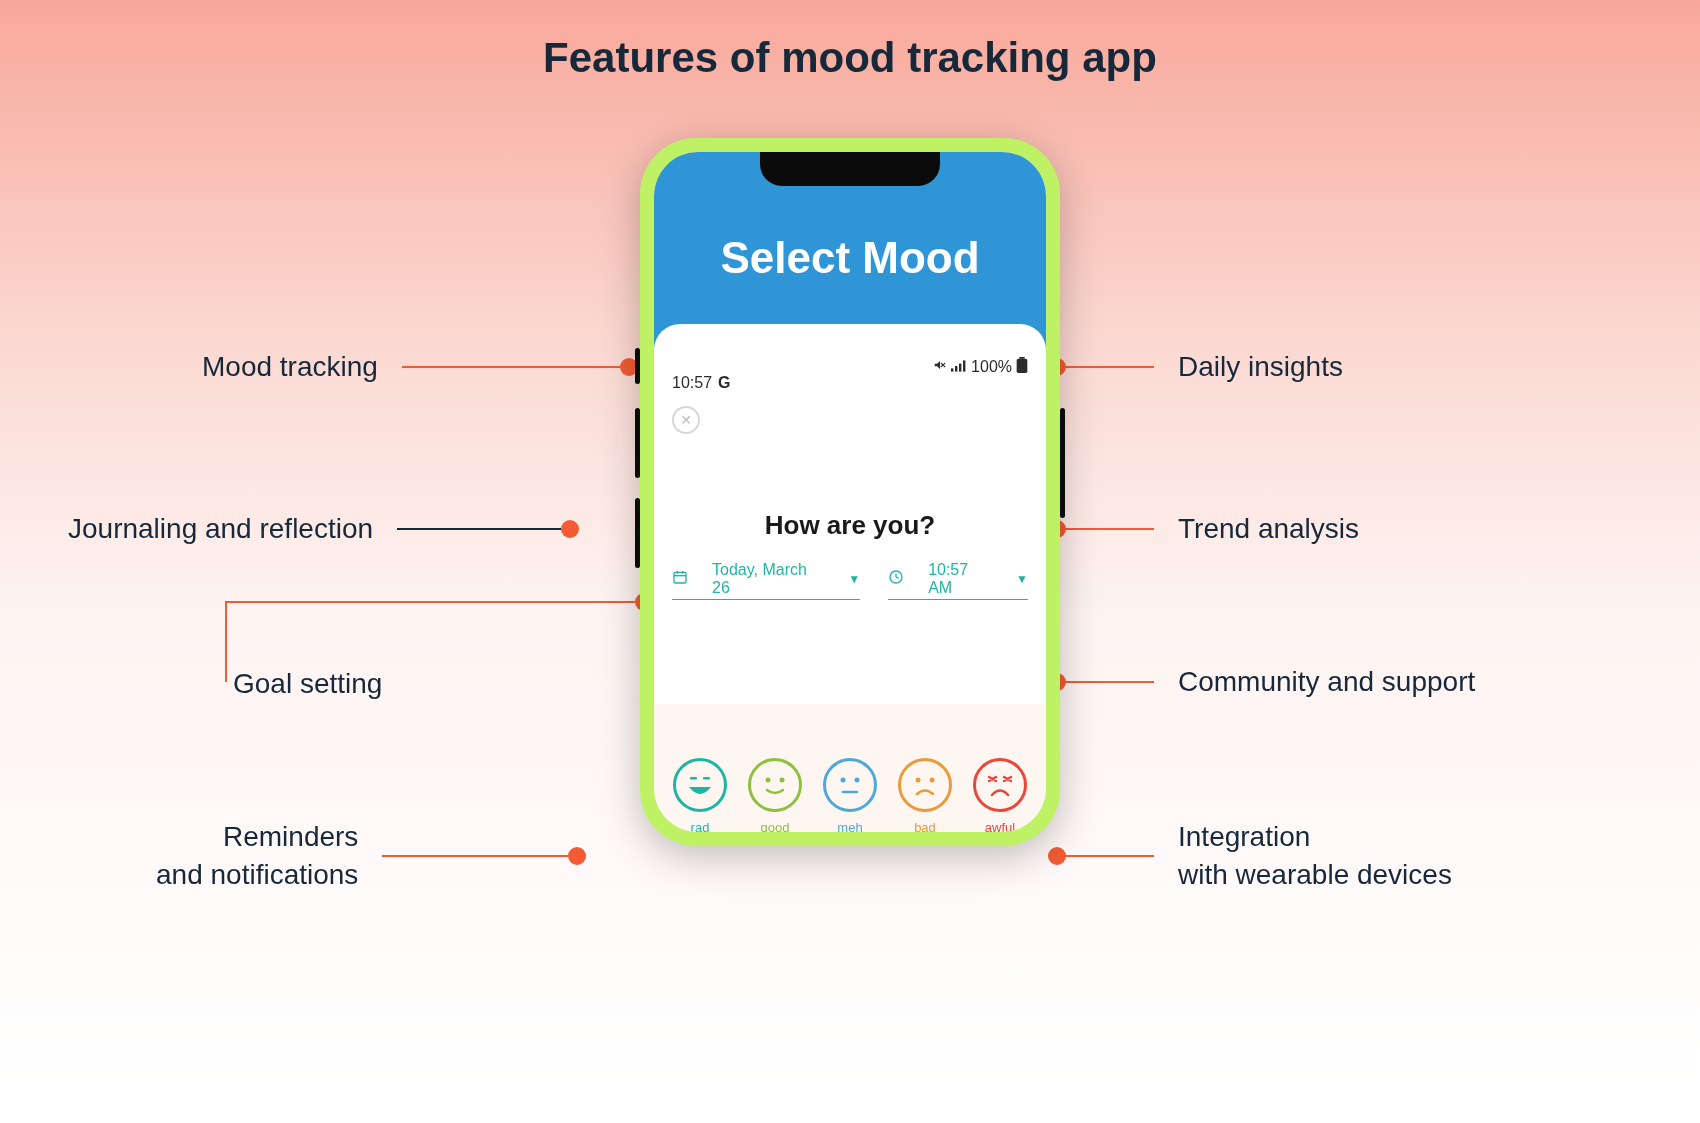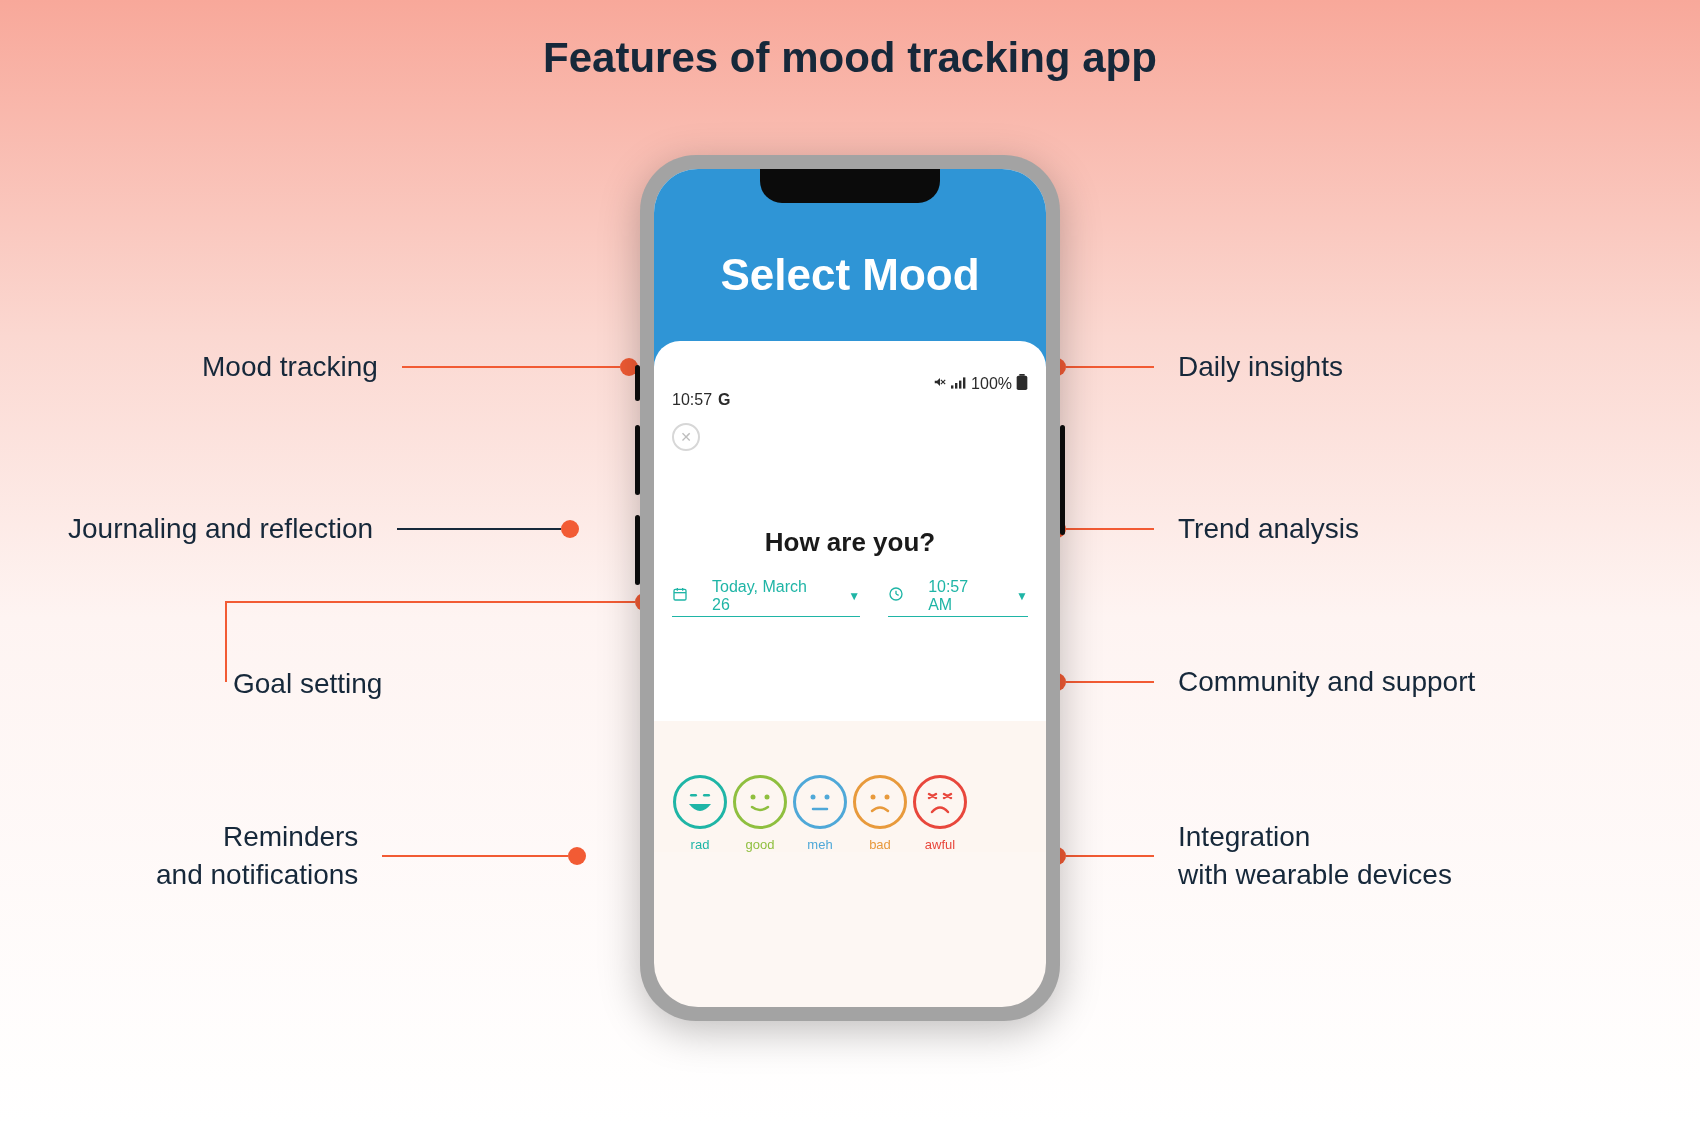--- a/index.html
+++ b/index.html
@@ -17,26 +17,26 @@
     left: 0; right: 0;
     text-align: center;
     font-size: 42px;
     font-weight: 700;
     color: #16283a;
   }
 
   
   .phone {
     position: absolute;
-    top: 155px;
+    top: 138px;
     left: 50%;
     transform: translateX(-50%);
     width: 420px;
-    height: 866px;
-    background: #a3a3a3;
+    height: 708px;
+    background: #bef264;
     border-radius: 56px;
     padding: 14px;
     box-shadow: 0 10px 40px rgba(0,0,0,.25);
   }
   .phone-inner {
     width: 100%;
     height: 100%;
     border-radius: 44px;
     overflow: hidden;
     position: relative;
@@ -125,21 +125,21 @@
     border-bottom: 1px solid #1fb5a6;
     padding-bottom: 2px;
     cursor: pointer;
   }
   .picker .chev { color:#1fb5a6; font-size:12px; }
 
   .moods-area {
     background: #fdf6f1;
     padding: 54px 16px 0 16px;
     display:flex;
-    justify-content:flex-start;
+    justify-content:space-between;
   }
   .mood {
     display:flex; flex-direction:column; align-items:center; gap:8px;
     cursor: pointer;
     width: 60px;
   }
   .mood-face {
     width: 54px; height:54px;
     border: 3px solid;
     border-radius: 50%;

